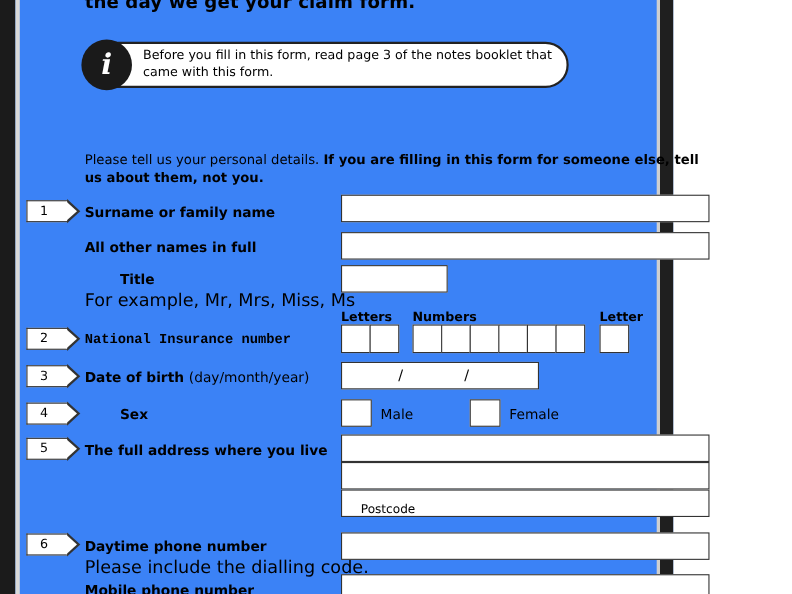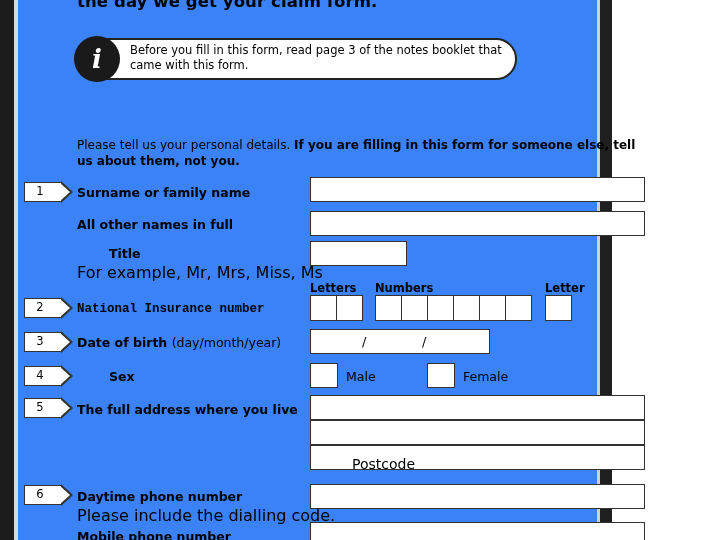--- a/index.html
+++ b/index.html
@@ -189,23 +189,22 @@
     box-sizing: border-box;
     width: 27px; height: 26px;
   }
   .dob-slash {
     position: absolute;
     font-size: 13px;
     color: #000;
   }
   .inbox-text {
     position: absolute;
-    font-size: 14px;
-    color: #000;
-    margin-left: 24px;
+    font-size: 11px;
+    color: #000;
   }
 </style>
 </head>
 <body>
 
 <div class="page">
   <div class="edge-left"></div>
   <div class="edge-left-inner"></div>
   <div class="edge-right"></div>
   <div class="edge-right-inner"></div>

